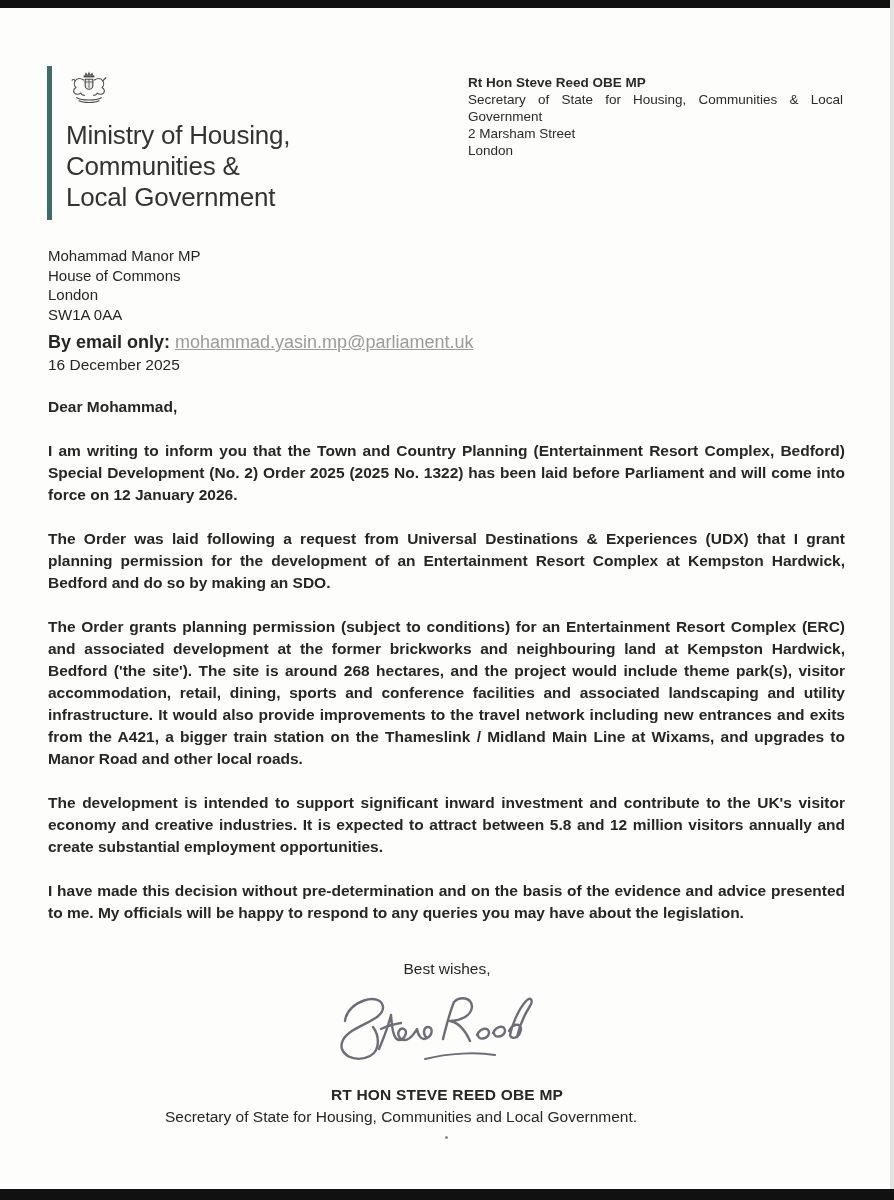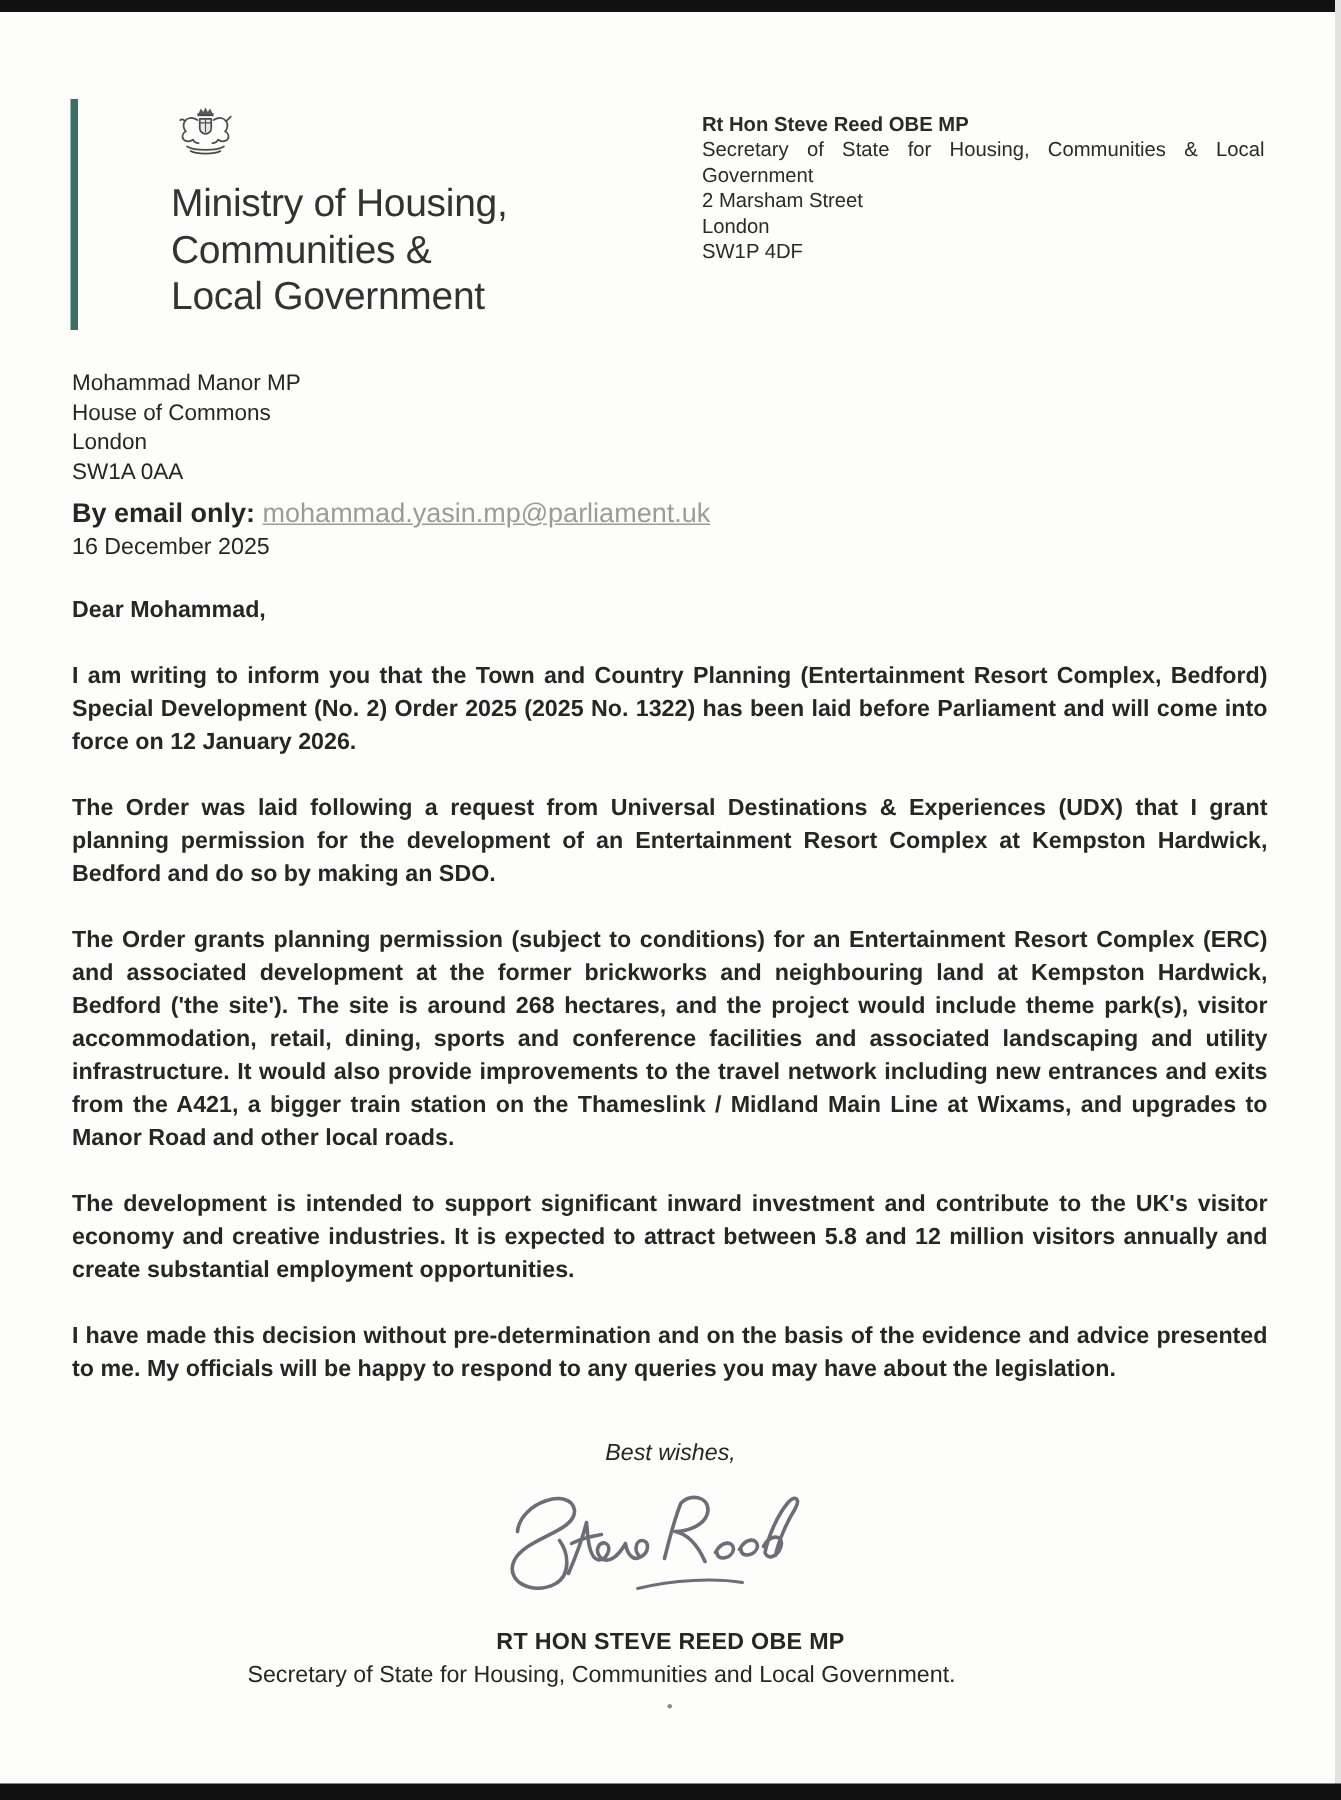--- a/index.html
+++ b/index.html
@@ -11,21 +11,21 @@
     font-family:"Liberation Sans", sans-serif;
     color:#262626;
     overflow:hidden;
   }
   .bar-top{position:absolute;top:0;left:0;width:894px;height:8px;background:#111;}
   .bar-bottom{position:absolute;bottom:0;left:0;width:894px;height:11px;background:#111;}
   .edge-right{position:absolute;top:0;right:0;width:4px;height:1200px;background:#e3e2e0;}
 
   
   .header{position:absolute;top:66px;left:47px;right:48px;}
-  .logo-block{position:absolute;left:0;top:0;display:flex;gap:48px;}
+  .logo-block{position:absolute;left:0;top:0;display:flex;}
   .accent-bar{width:5px;height:154px;background:#3e6e68;}
   .logo-inner{margin-left:14px;}
   .crest{width:46px;height:48px;display:block;margin-bottom:6px;}
   .dept-name{
     font-size:26px;line-height:31px;font-weight:500;color:#333;
     letter-spacing:-0.2px;white-space:pre-line;
   }
   .sender-block{position:absolute;left:421px;top:8px;width:375px;font-size:13.5px;line-height:17px;color:#2a2a2a;}
   .sender-name{font-weight:bold;}
   .sender-title{text-align:justify;}
@@ -36,21 +36,21 @@
   .email-label{font-weight:bold;}
   .email-link{color:#9b9b9b;text-decoration:underline;text-decoration-color:#9b9b9b;cursor:pointer;}
   .date-line{position:absolute;top:356px;left:48px;right:52px;font-size:15.5px;}
 
   
   .body-text{position:absolute;top:396px;left:48px;width:797px;font-size:15.5px;line-height:22px;font-weight:bold;}
   .body-text p{margin:0 0 22px 0;text-align:justify;}
   .body-text p.salutation{text-align:left;}
 
   
-  .closing{position:absolute;top:960px;left:0;width:894px;text-align:center;font-size:15.5px;font-style:italic;}
+  .closing{position:absolute;top:960px;left:0;width:894px;text-align:center;font-size:15.5px;}
   .signature{position:absolute;top:985px;left:327px;width:240px;height:85px;}
   .footer-name{position:absolute;top:1086px;left:0;width:894px;text-align:center;font-size:15.5px;font-weight:bold;letter-spacing:0.2px;}
   .footer-title{position:absolute;top:1108px;left:0;width:802px;text-align:center;font-size:15.5px;}
   .stray-dot{position:absolute;top:1136px;left:445px;width:3px;height:3px;border-radius:50%;background:#8a8a8a;}
 </style>
 </head>
 <body>
 
 <div class="canvas">
   <div class="bar-top"></div>
@@ -82,21 +82,20 @@
 Communities &amp;
 Local Government</div>
       </div>
     </div>
 
     <div class="sender-block">
       <div class="sender-name">Rt Hon Steve Reed OBE MP</div>
       <div class="sender-title">Secretary of State for Housing, Communities &amp; Local Government</div>
       <div>2 Marsham Street</div>
       <div>London</div>
-      <div>SW1P 4DF</div>
     </div>
   </div>
 
   <div class="recipient">
     <div>Mohammad Manor MP</div>
     <div>House of Commons</div>
     <div>London</div>
     <div>SW1A 0AA</div>
   </div>
 

